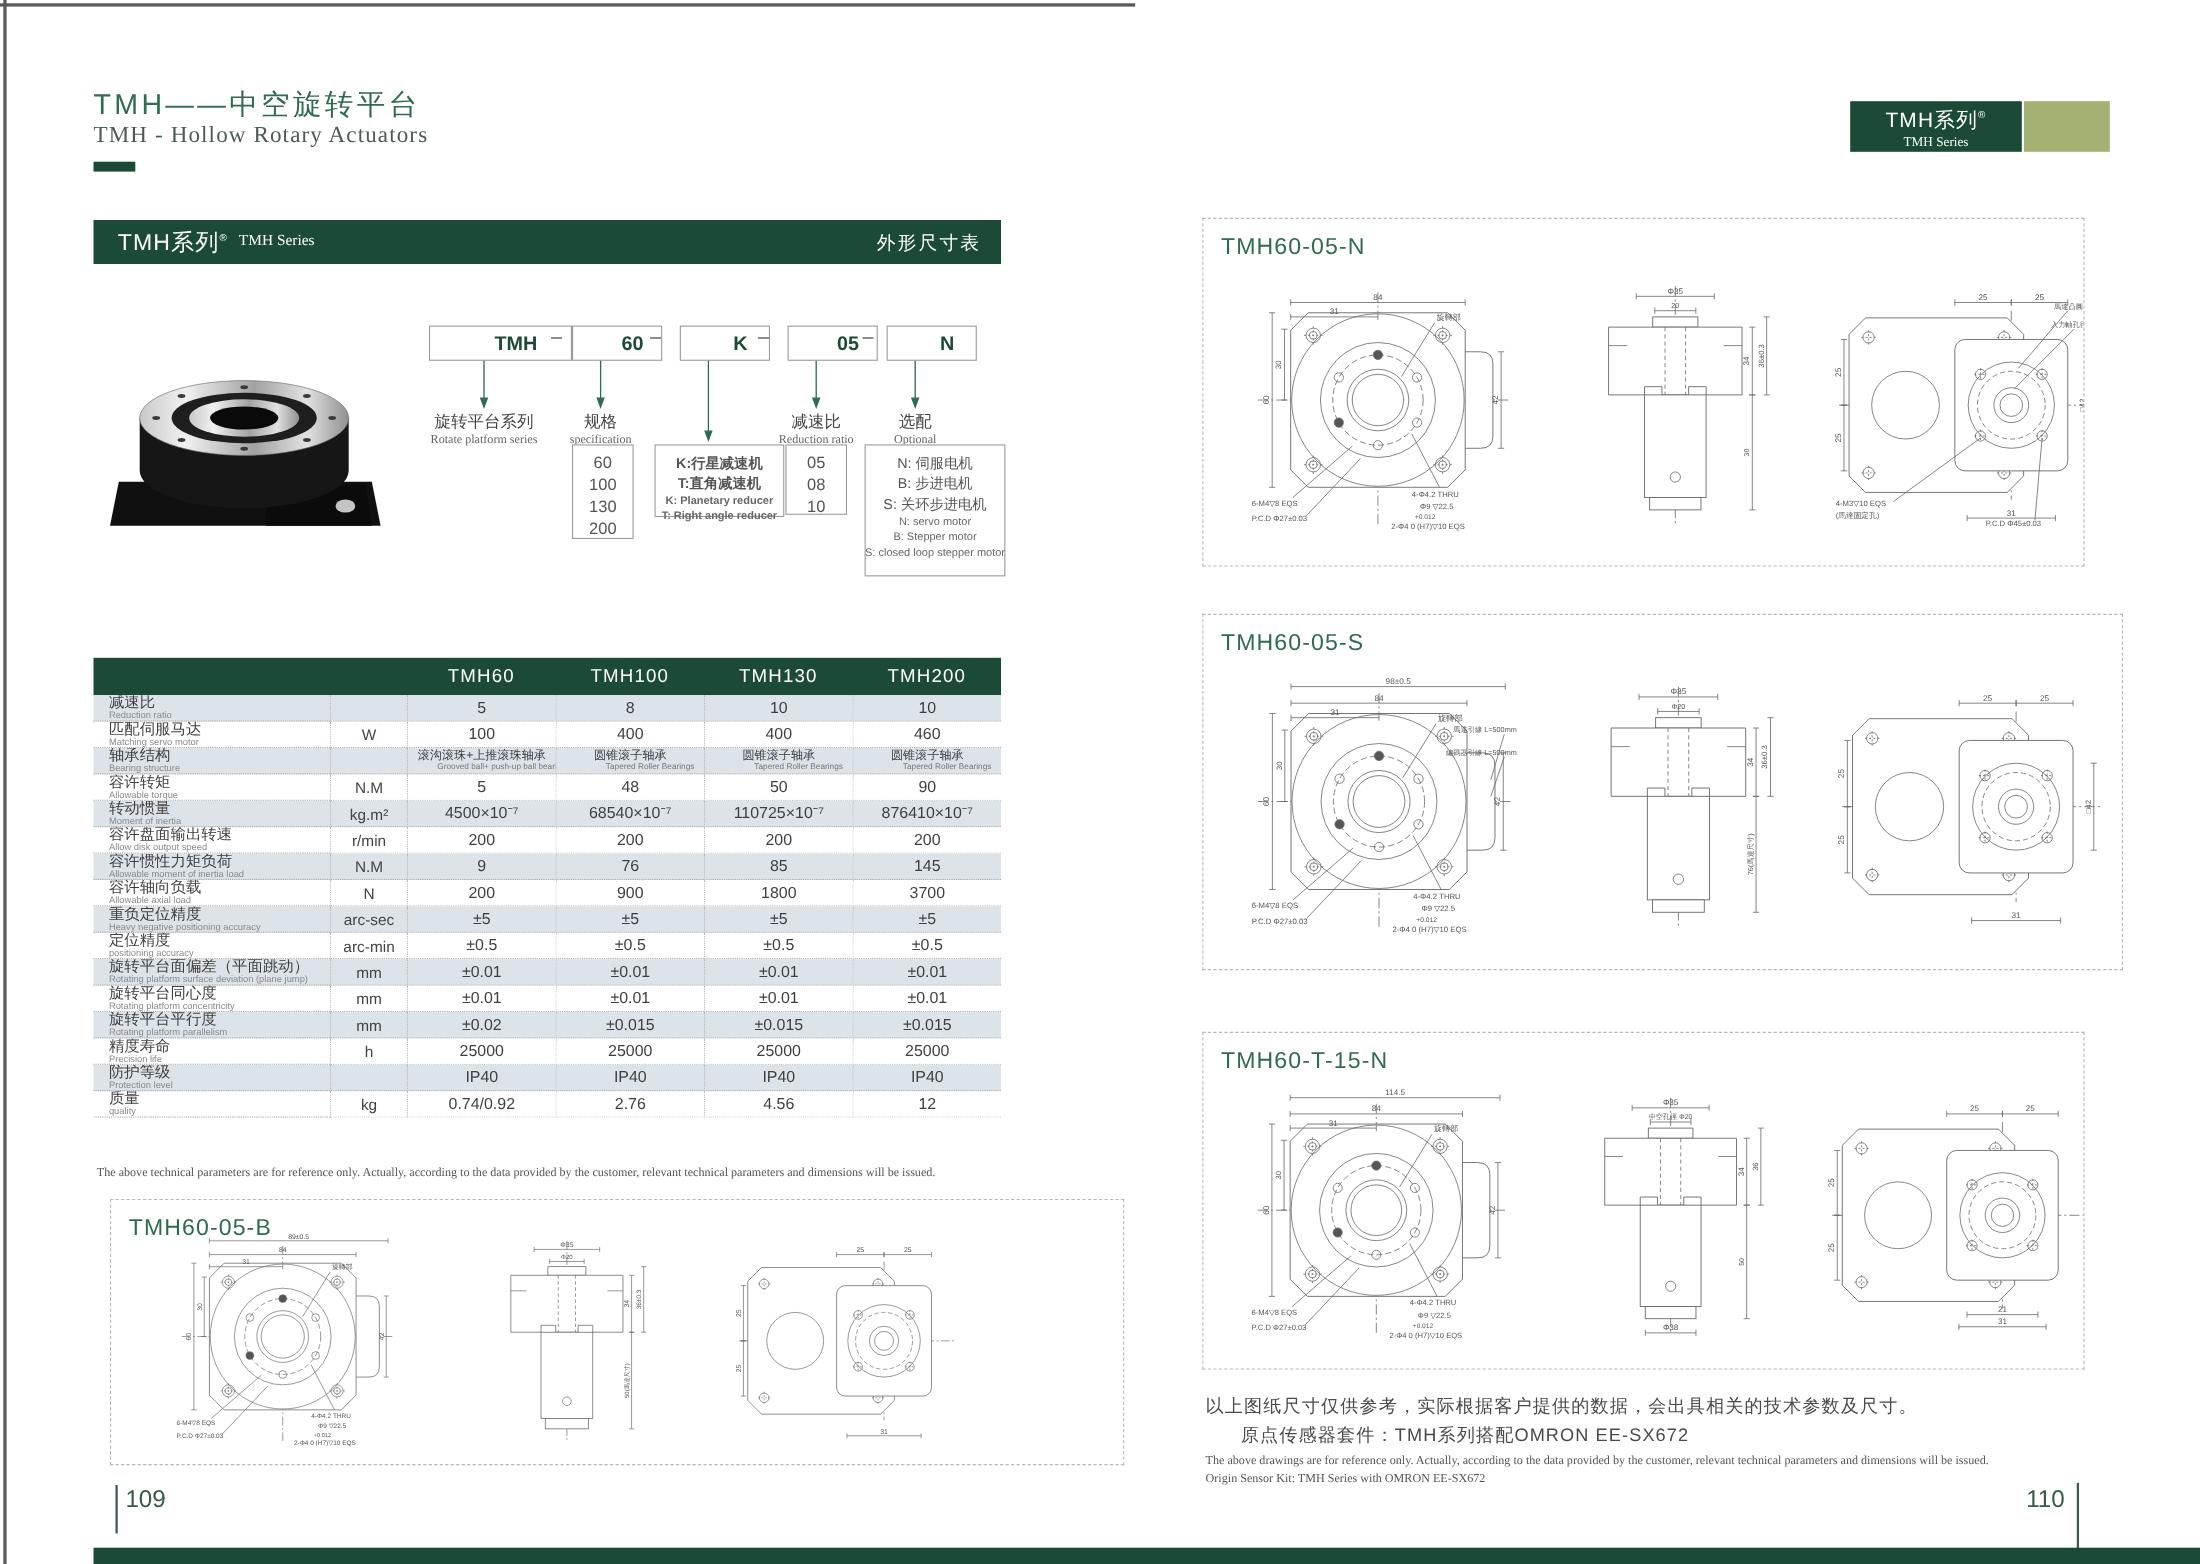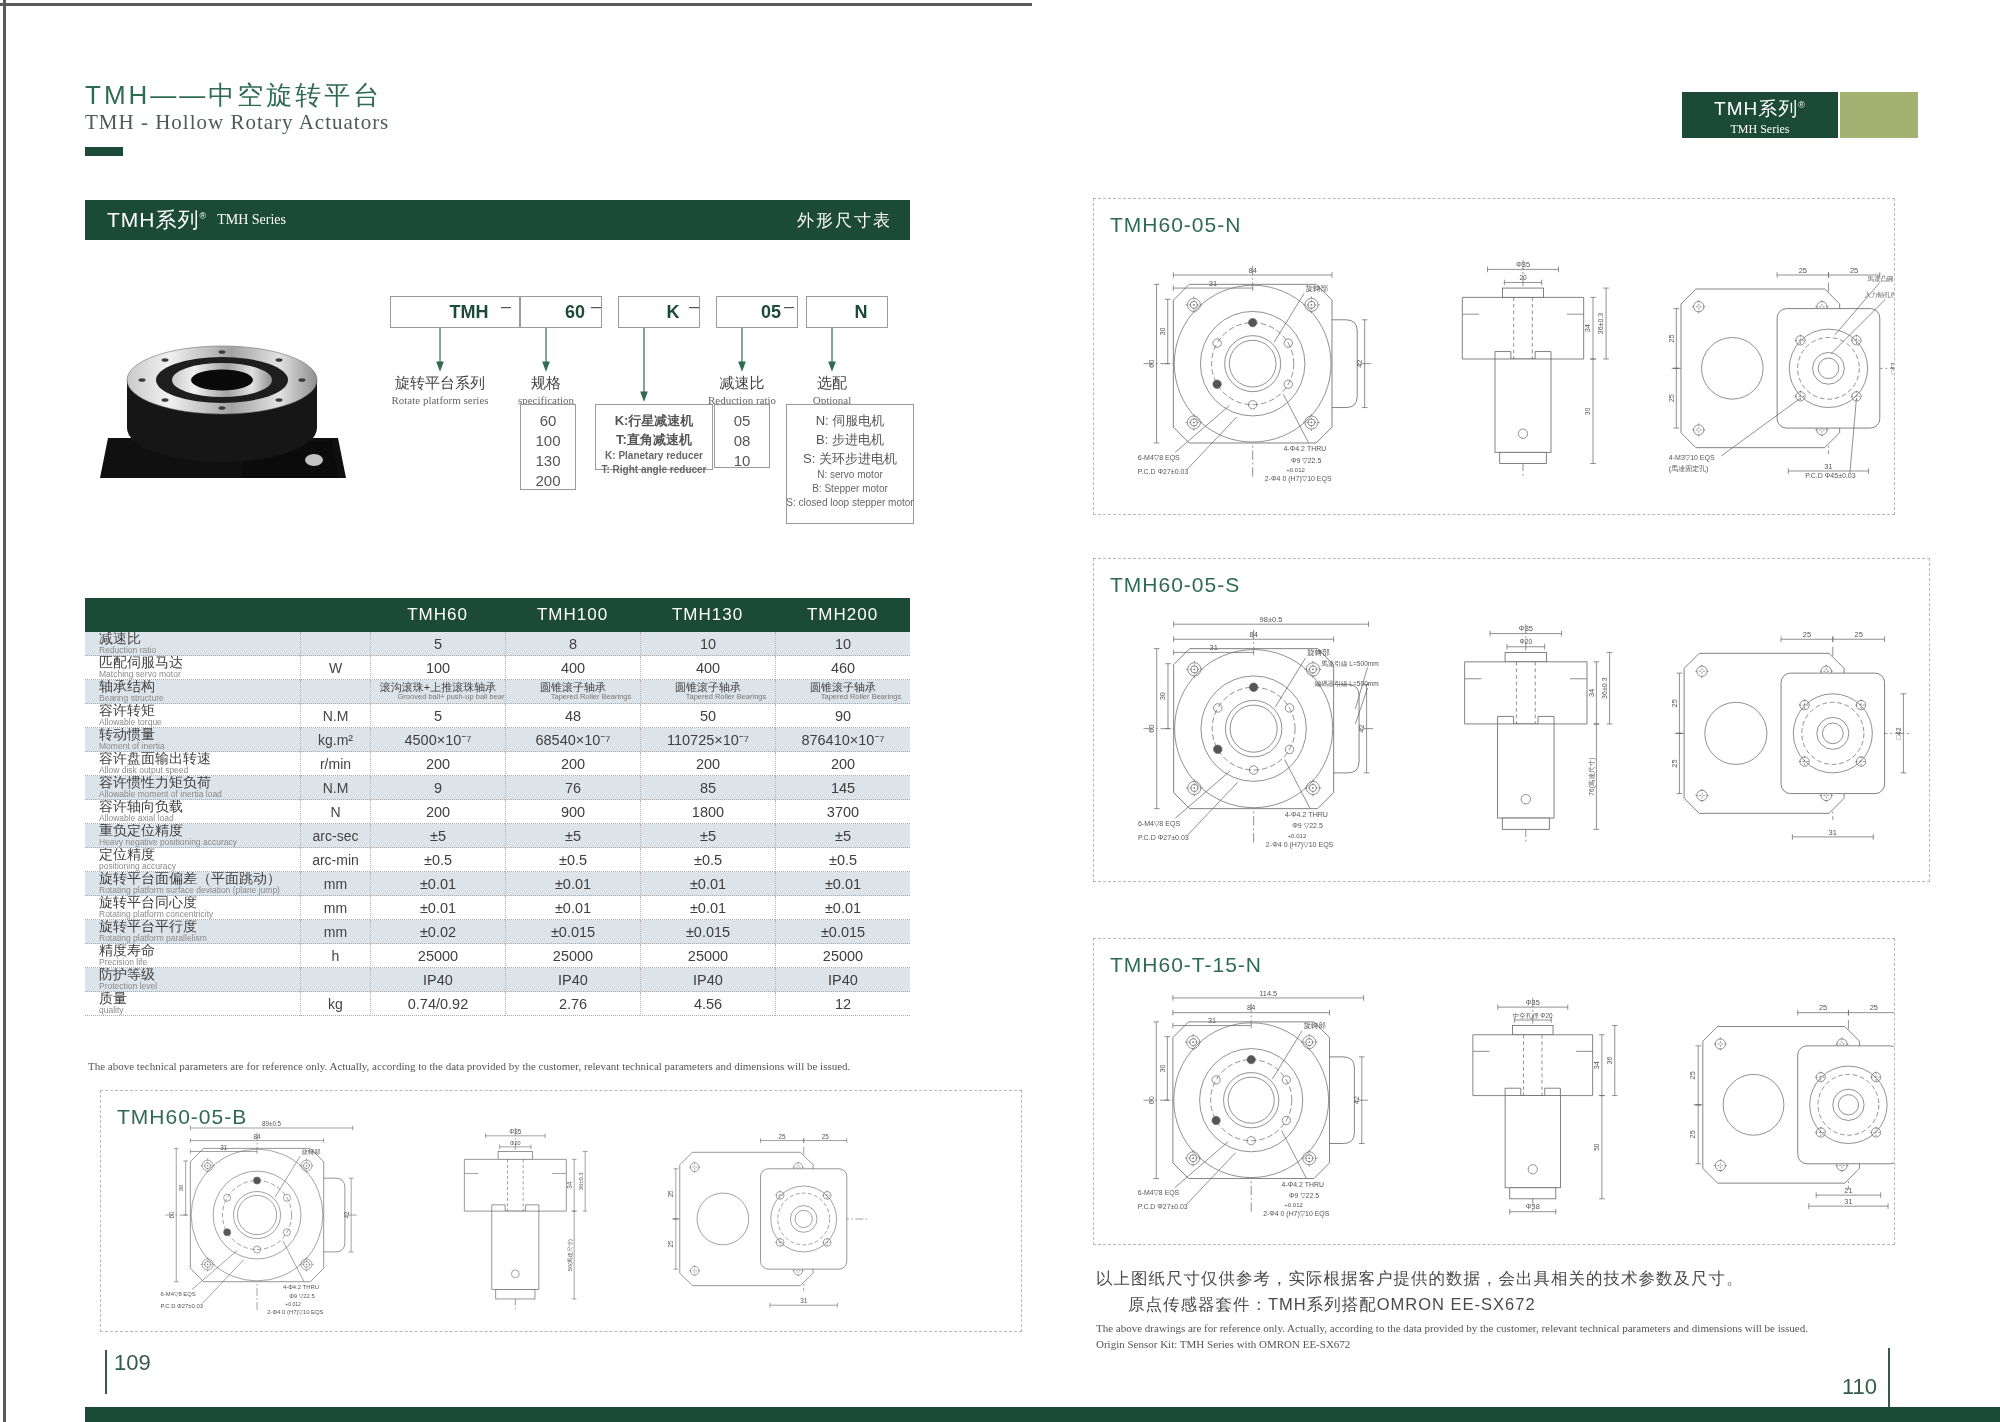--- a/index.html
+++ b/index.html
@@ -54,21 +54,21 @@
   .note-cn{font-size:16.5px;color:#4a4a4a;letter-spacing:1px;}
   .note-en{font-size:11px;color:#555;}
   
   .panel{position:absolute;border:1px dashed #b8b8b8;background:#fff;overflow:hidden;}
   .panel .ptitle{position:absolute;left:16px;top:14px;font-size:21px;color:#2e6b50;letter-spacing:1px;}
   .views{position:absolute;display:flex;align-items:flex-start;}
   svg text{font-family:"Liberation Sans",sans-serif;}
   
   #pageno-left{left:114px;top:1350px;font-size:22px;color:#355c48;}
   #pageno-left-bar{left:105px;top:1350px;width:2px;height:44px;background:#355c48;}
-  #pageno-right{left:1842px;top:1350px;font-size:22px;color:#355c48;margin-top:24px;}
+  #pageno-right{left:1842px;top:1350px;font-size:22px;color:#355c48;}
   #pageno-right-bar{left:1888px;top:1348px;width:2px;height:74px;background:#355c48;}
   #footer-bar{left:85px;top:1407px;width:1915px;height:15px;background:#1b4a36;}
   #edge-left{left:3px;top:0;width:3px;height:1422px;background:#5a5a5a;}
   #edge-top{left:0;top:3px;width:1032px;height:3px;background:#5a5a5a;}
 </style>
 </head>
 <body>
 
 <div id="page">
 
@@ -887,21 +887,21 @@
           <line x1="248" y1="88" x2="248" y2="172" stroke="#6b6b6b" stroke-width="0.8"></line>
           <line x1="245" y1="88" x2="251" y2="88" stroke="#6b6b6b" stroke-width="0.8"></line>
           <line x1="245" y1="172" x2="251" y2="172" stroke="#6b6b6b" stroke-width="0.8"></line>
           <text x="245" y="130" font-size="7.5" text-anchor="middle" fill="#555" transform="rotate(-90 245 130)">□42</text>
         </svg>
     </div>
   </div>
 
   <div class="panel" style="left:1093px;top:938px;width:800px;height:305px;">
     <div class="ptitle">TMH60-T-15-N</div>
-    <div class="views" style="left:42px;top:46px;gap:60px;">
+    <div class="views" style="left:42px;top:46px;gap:46px;">
       <svg id="fv-t" viewBox="0 0 260 255" style="height:235px;">
           <line x1="8" y1="125" x2="252" y2="125" stroke="#6b6b6b" stroke-width="0.8" stroke-dasharray="10 3 2 3"></line>
           <line x1="125" y1="20" x2="125" y2="248" stroke="#6b6b6b" stroke-width="0.8" stroke-dasharray="10 3 2 3"></line>
           <path d="M160,78 h65 q12,0 12,12 v70 q0,12 -12,12 h-65 z" fill="#fff" stroke="#6b6b6b" stroke-width="0.9"></path>
           <path d="M57,40 H193 L210,57 V193 L193,210 H57 L40,193 V57 Z" fill="#fff" stroke="#6b6b6b" stroke-width="0.9"></path>
           <circle cx="62" cy="62" r="7" stroke="#6b6b6b" fill="none" stroke-width="0.8"></circle>
           <circle cx="62" cy="62" r="3.8" stroke="#6b6b6b" fill="none" stroke-width="0.8"></circle>
           <line x1="53" y1="62" x2="71" y2="62" stroke="#6b6b6b" stroke-width="0.8" stroke-dasharray="2 2"></line>
           <line x1="62" y1="53" x2="62" y2="71" stroke="#6b6b6b" stroke-width="0.8" stroke-dasharray="2 2"></line>
           <circle cx="188" cy="62" r="7" stroke="#6b6b6b" fill="none" stroke-width="0.8"></circle>

